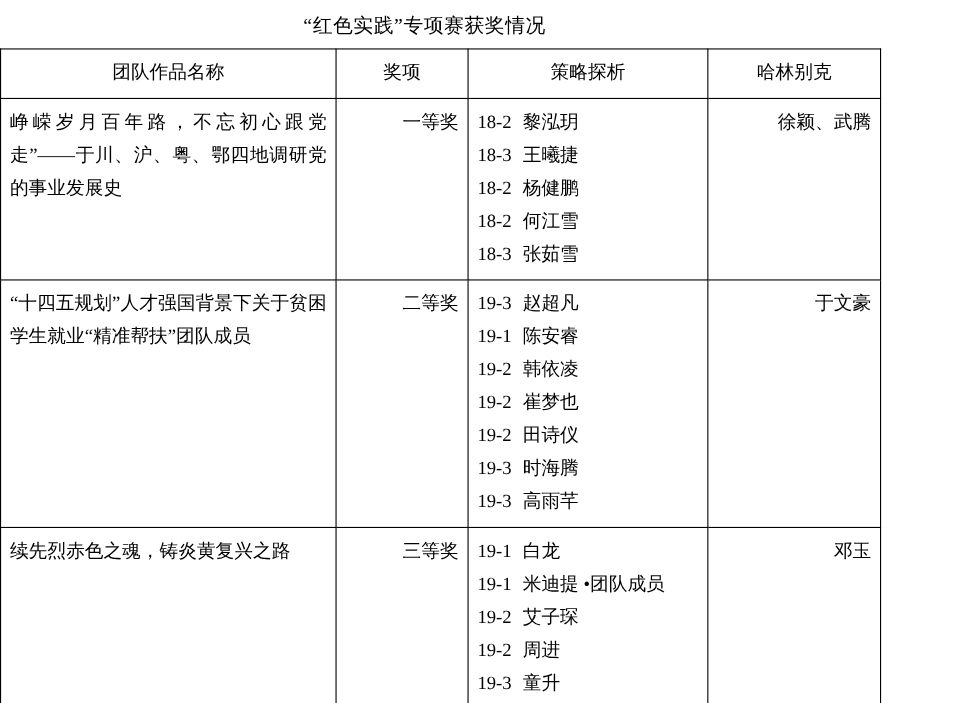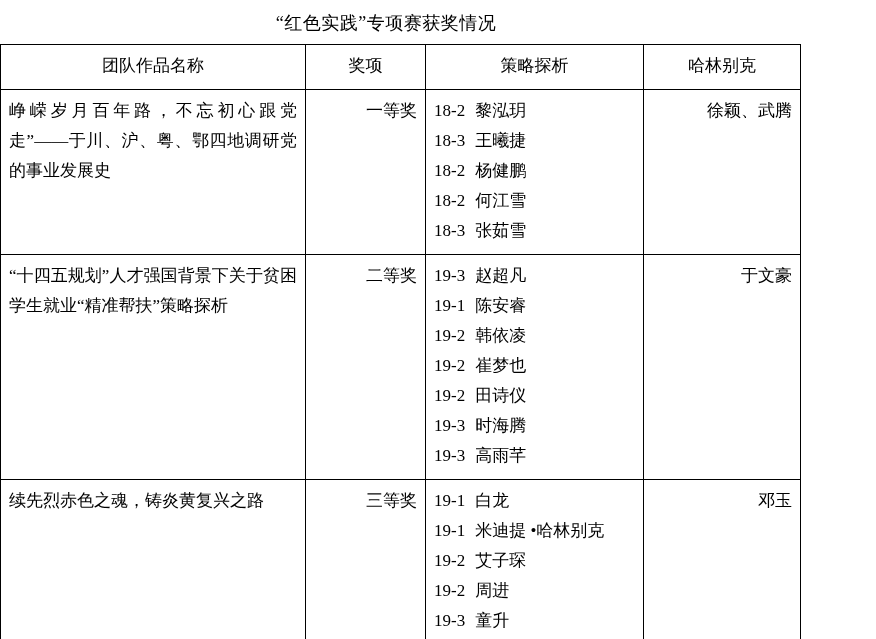--- a/index.html
+++ b/index.html
@@ -116,21 +116,21 @@
           <span class="member-line"><span class="cls">18-3</span><span class="nm">王曦捷</span></span>
           <span class="member-line"><span class="cls">18-2</span><span class="nm">杨健鹏</span></span>
           <span class="member-line"><span class="cls">18-2</span><span class="nm">何江雪</span></span>
           <span class="member-line"><span class="cls">18-3</span><span class="nm">张茹雪</span></span>
         </td>
         <td class="teacher-cell">徐颖、武腾</td>
       </tr>
 
       <tr>
         <td class="cell-left">
-          <span class="work-text">“十四五规划”人才强国背景下关于贫困学生就业“精准帮扶”策略探析</span>
+          <span class="work-text">“十四五规划”人才强国背景下关于贫困学生就业“精准帮扶”团队成员</span>
         </td>
         <td class="award-cell">二等奖</td>
         <td class="cell-left">
           <span class="member-line"><span class="cls">19-3</span><span class="nm">赵超凡</span></span>
           <span class="member-line"><span class="cls">19-1</span><span class="nm">陈安睿</span></span>
           <span class="member-line"><span class="cls">19-2</span><span class="nm">韩依凌</span></span>
           <span class="member-line"><span class="cls">19-2</span><span class="nm">崔梦也</span></span>
           <span class="member-line"><span class="cls">19-2</span><span class="nm">田诗仪</span></span>
           <span class="member-line"><span class="cls">19-3</span><span class="nm">时海腾</span></span>
           <span class="member-line"><span class="cls">19-3</span><span class="nm">高雨芊</span></span>
@@ -138,21 +138,21 @@
         <td class="teacher-cell">于文豪</td>
       </tr>
 
       <tr>
         <td class="cell-left">
           <span class="work-text">续先烈赤色之魂，铸炎黄复兴之路</span>
         </td>
         <td class="award-cell">三等奖</td>
         <td class="cell-left">
           <span class="member-line"><span class="cls">19-1</span><span class="nm">白龙</span></span>
-          <span class="member-line"><span class="cls">19-1</span><span class="nm">米迪提 •哈林别克</span></span>
+          <span class="member-line"><span class="cls">19-1</span><span class="nm">米迪提 •团队成员</span></span>
           <span class="member-line"><span class="cls">19-2</span><span class="nm">艾子琛</span></span>
           <span class="member-line"><span class="cls">19-2</span><span class="nm">周进</span></span>
           <span class="member-line"><span class="cls">19-3</span><span class="nm">童升</span></span>
         </td>
         <td class="teacher-cell">邓玉</td>
       </tr>
 
     </tbody>
   </table>
 

